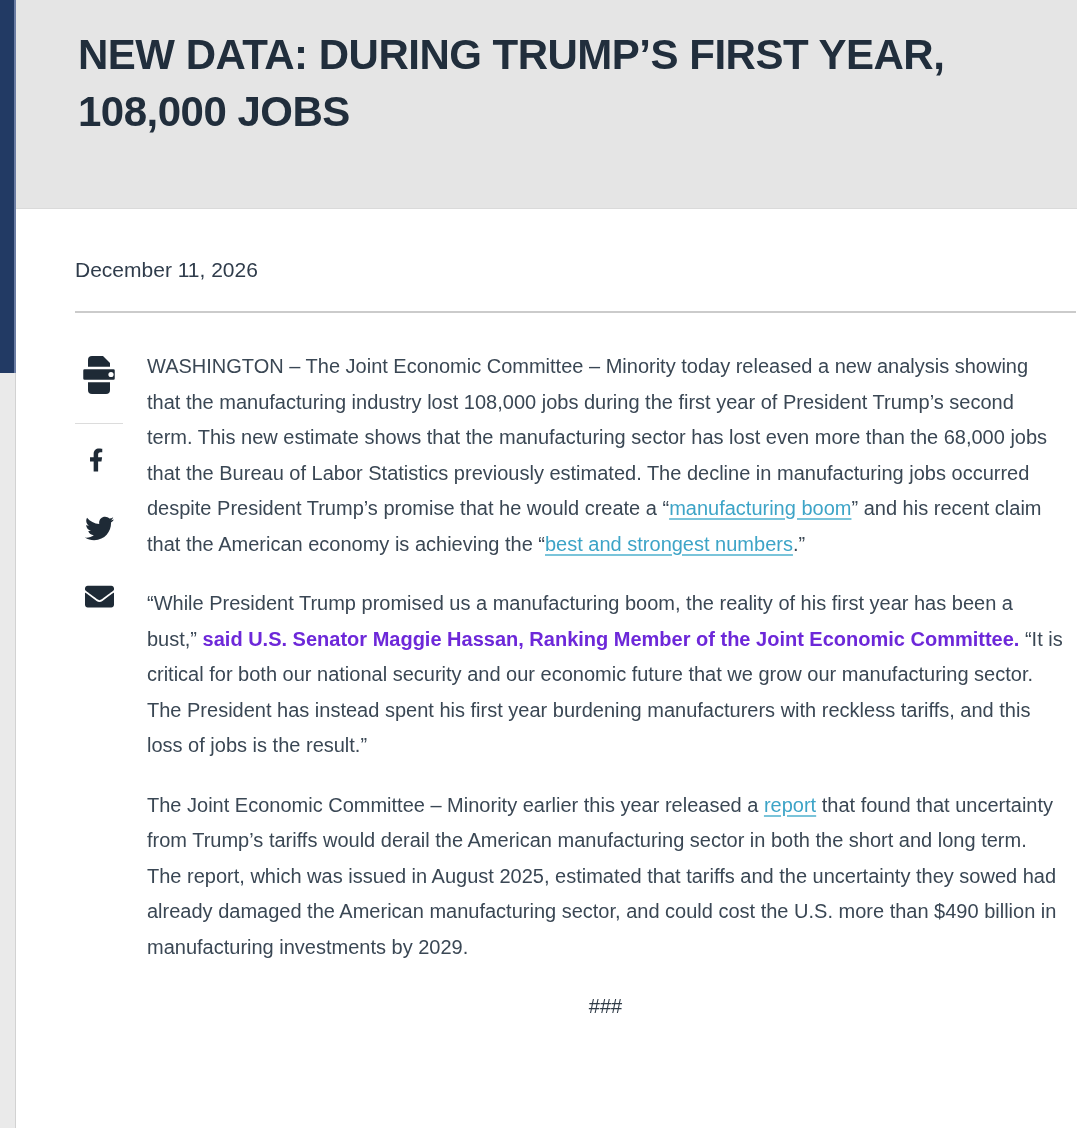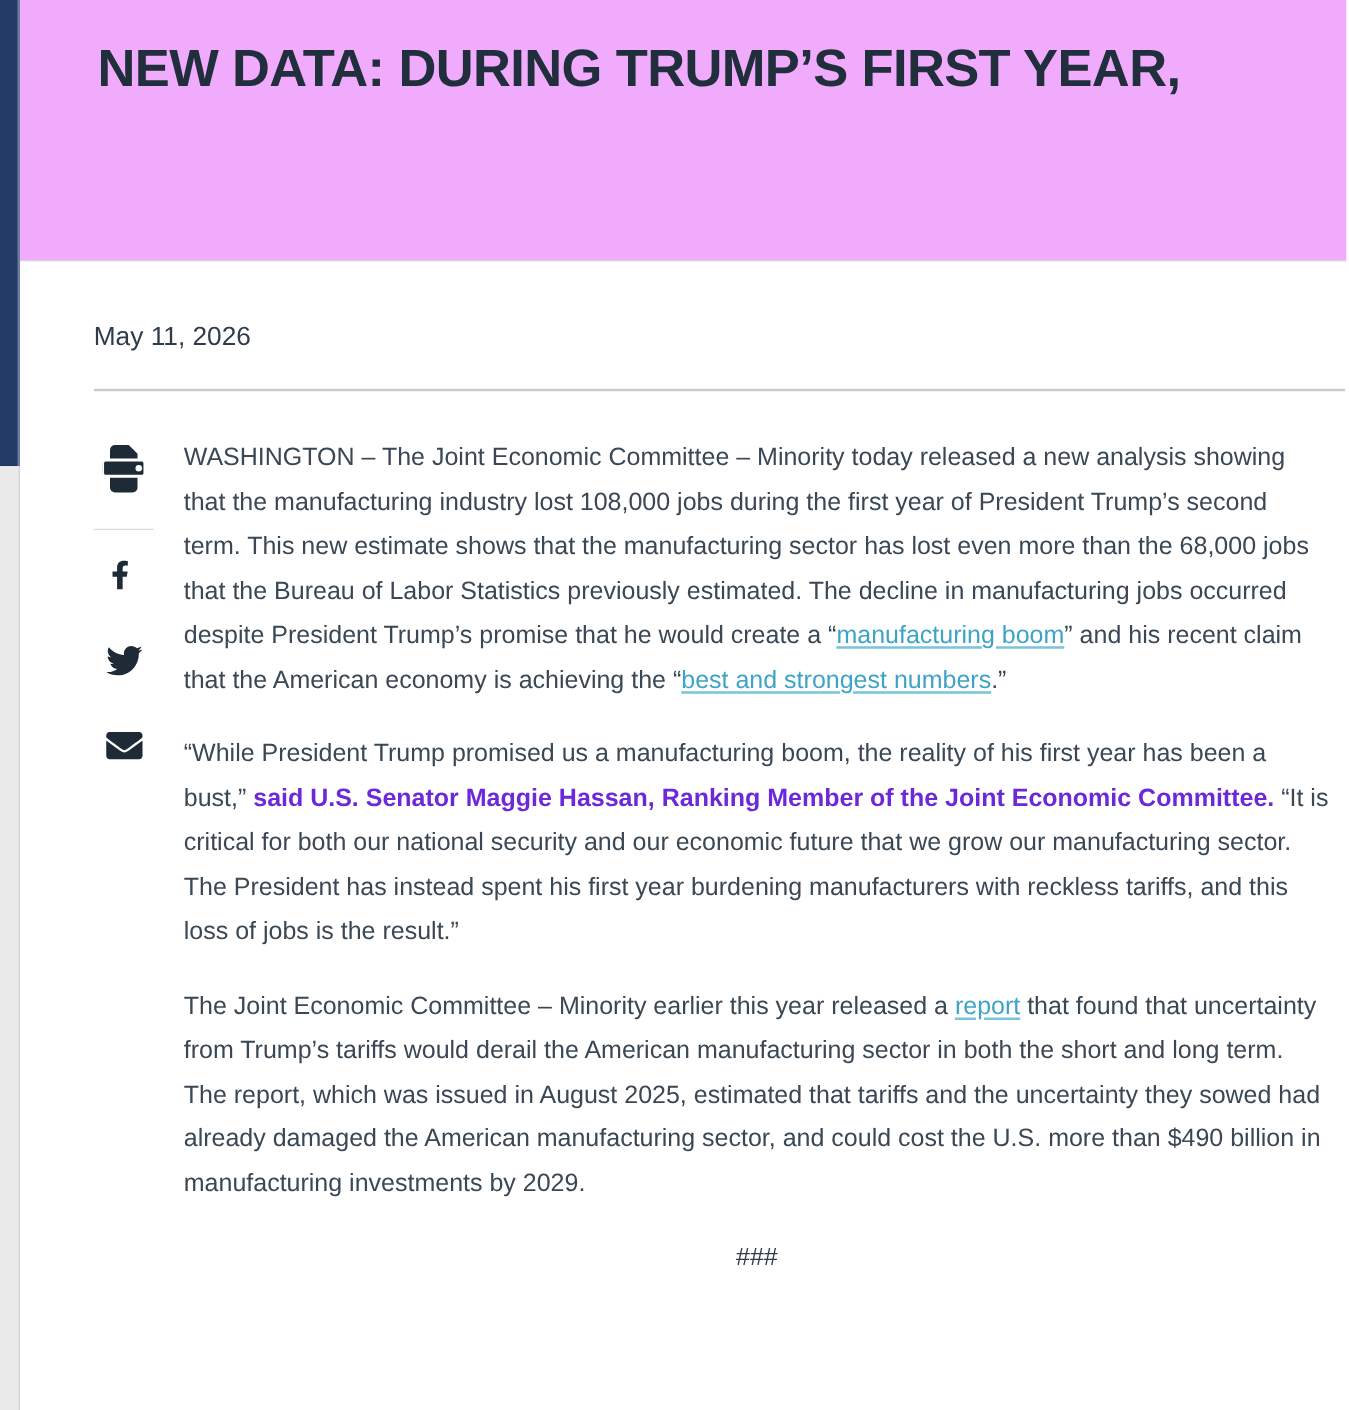--- a/index.html
+++ b/index.html
@@ -23,21 +23,21 @@
     position: absolute; left: 0; top: 373px;
     width: 15px; height: 755px;
     background: #eaeaea;
     border-right: 1px solid #d2d2d2;
   }
 
   
   .header {
     position: absolute; left: 16px; top: 0; right: 2px;
     height: 209px;
-    background: #f0abfc;
+    background: #e5e5e5;
     border-bottom: 1px solid #dadada;
     box-sizing: border-box;
     padding: 26px 0 0 62px;
   }
   .title { margin: 0; }
   .title-line {
     display: block;
     white-space: nowrap;
     font-size: 42px;
     line-height: 57px;
@@ -103,25 +103,26 @@
 <body>
 
 <div class="page">
 
   <div class="rail-top"></div>
   <div class="rail-bottom"></div>
 
   <header class="header">
     <h1 class="title">
       <span class="title-line">NEW DATA: DURING TRUMP’S FIRST YEAR,</span>
+      <span class="title-line">108,000 JOBS</span>
     </h1>
   </header>
 
   <main class="content">
-    <div class="date">May 11, 2026</div>
+    <div class="date">December 11, 2026</div>
     <hr class="rule">
 
     <div class="article-row">
 
       <aside class="share-rail">
         <button class="share-btn" aria-label="Print">
           <span>
             <svg width="34" height="40" viewBox="0 0 34 40">
               <path class="ink" d="M10 1 h11 l7 7 v27 a4 4 0 0 1 -4 4 h-14 a4 4 0 0 1 -4 -4 v-30 a4 4 0 0 1 4 -4 z"></path>
               <rect x="0" y="13" width="34" height="13" rx="2.5" class="ink" stroke="#ffffff" stroke-width="2.5"></rect>

